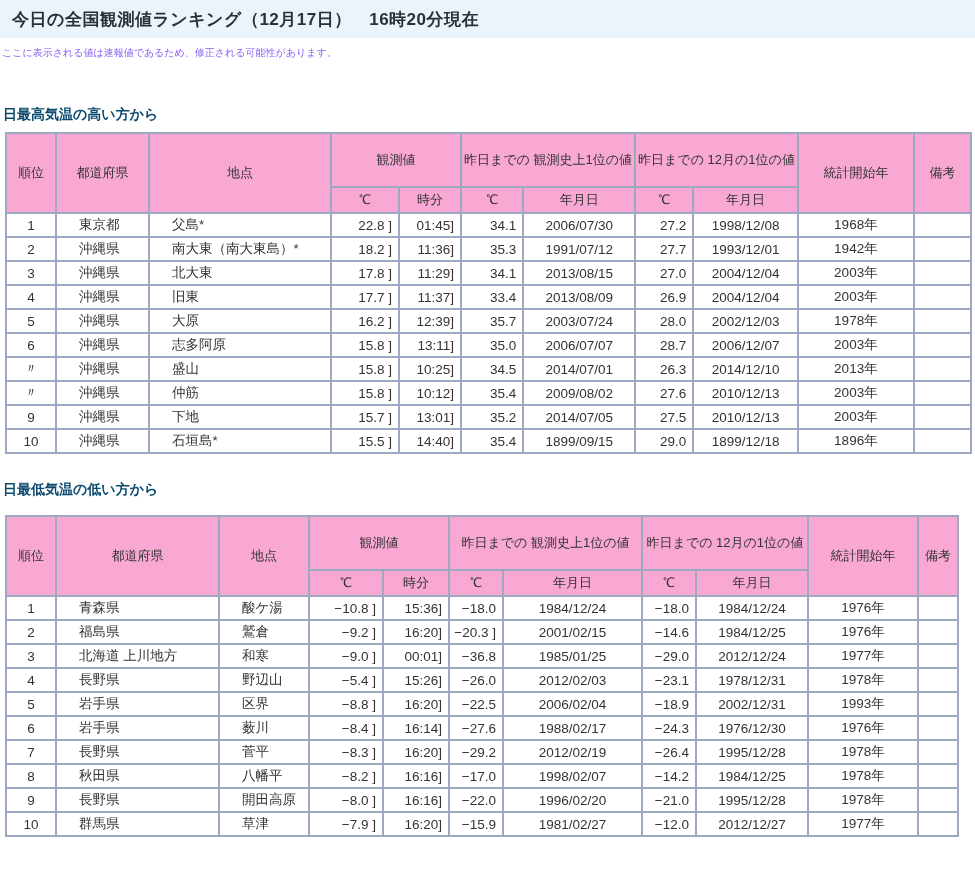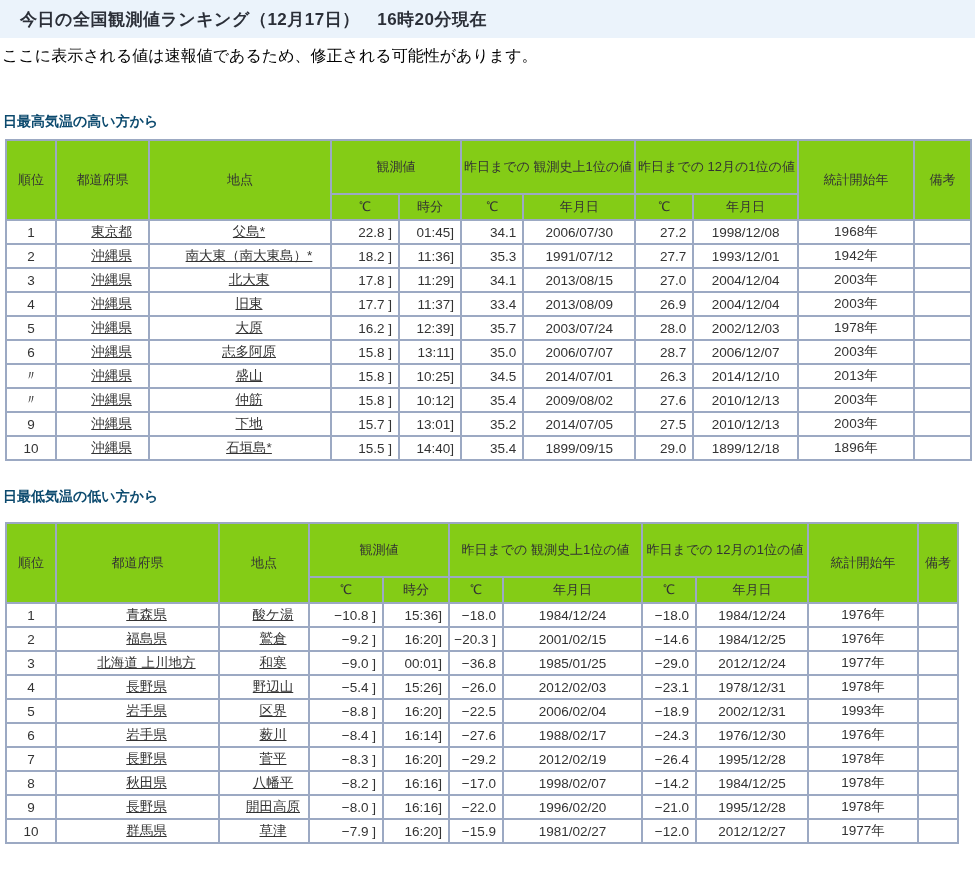--- a/index.html
+++ b/index.html
@@ -5,62 +5,62 @@
   html,body{margin:0;padding:0;background:#ffffff;}
   body{
     width:975px;height:888px;overflow:hidden;
     font-family:"Liberation Sans",sans-serif;
     color:#333333;
   }
   .title-bar{
     background:#EBF3FB;
     height:38px;
     display:flex;align-items:center;
-    padding-left:20px;
+    padding-left:12px;
     font-size:17px;font-weight:bold;color:#2b2f38;
     letter-spacing:0.5px;
   }
   .note{
-    font-size:16px;
+    font-size:10px;
     margin:8px 0 0 2px;
-    color:#000000;
+    color:#8b5cf6;
   }
   .section-heading{
     font-size:14px;font-weight:bold;color:#0c4a6e;
     margin:46px 0 8px 3px;
   }
   .section-heading.second{margin-top:27px;margin-bottom:16px;}
   table.rank-table{
     border-collapse:collapse;
     table-layout:fixed;
     margin-left:5px;
   }
   .rank-table th,.rank-table td{
     border:2px solid #9CA9C3;
     overflow:hidden;white-space:nowrap;
   }
   .rank-table th{
-    background:#84cc16;
+    background:#f9a8d4;
     font-weight:normal;
     font-size:13px;
     text-align:center;
     padding:1px 2px;
   }
   .rank-table thead tr.h1 th{height:50px;}
   .rank-table thead tr.h2 th{height:22px;}
   .two-line{white-space:pre-line;line-height:1.55;}
   .rank-table td{
     background:#ffffff;
     font-size:13.5px;
     height:22px;
     padding:0 4px;
     color:#333333;
   }
   td.c{text-align:center;}
-  td.l{text-align:center;padding-left:22px;text-decoration:underline;}
+  td.l{text-align:left;padding-left:22px;}
   td.r{text-align:right;padding-right:6px;}
 </style>
 </head>
 <body>
 
 <div class="title-bar">
   <span>今日の全国観測値ランキング（12月17日）　16時20分現在</span>
 </div>
 
 <div class="note">ここに表示される値は速報値であるため、修正される可能性があります。</div>

